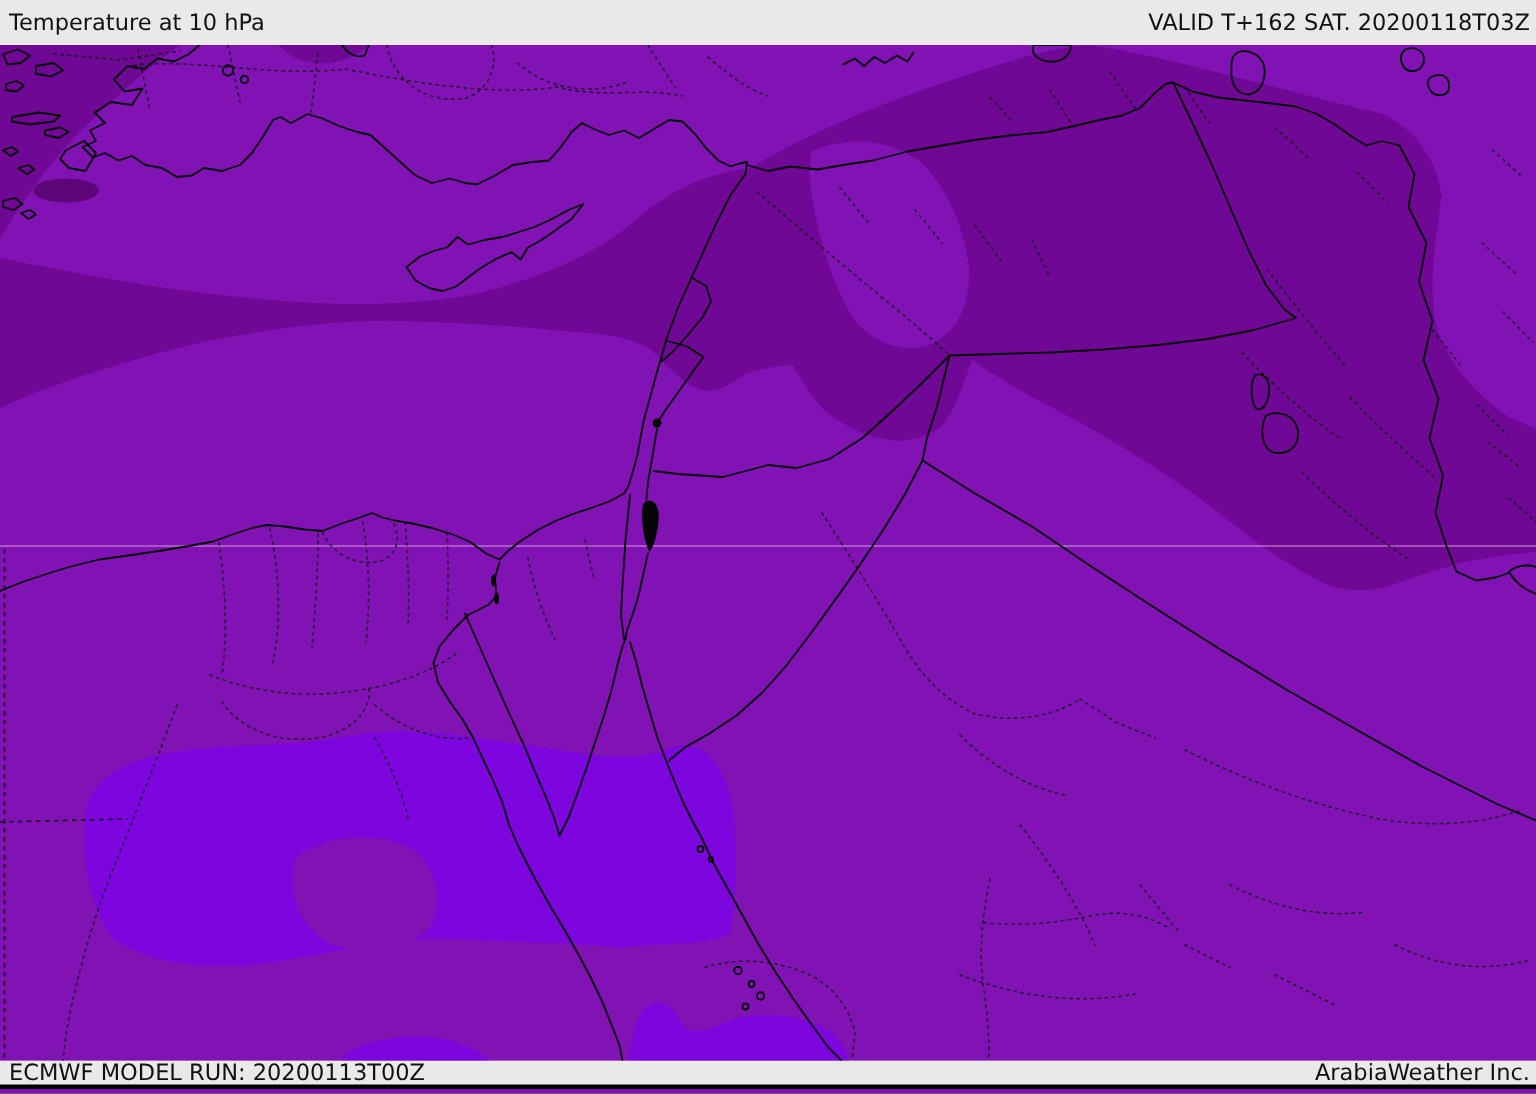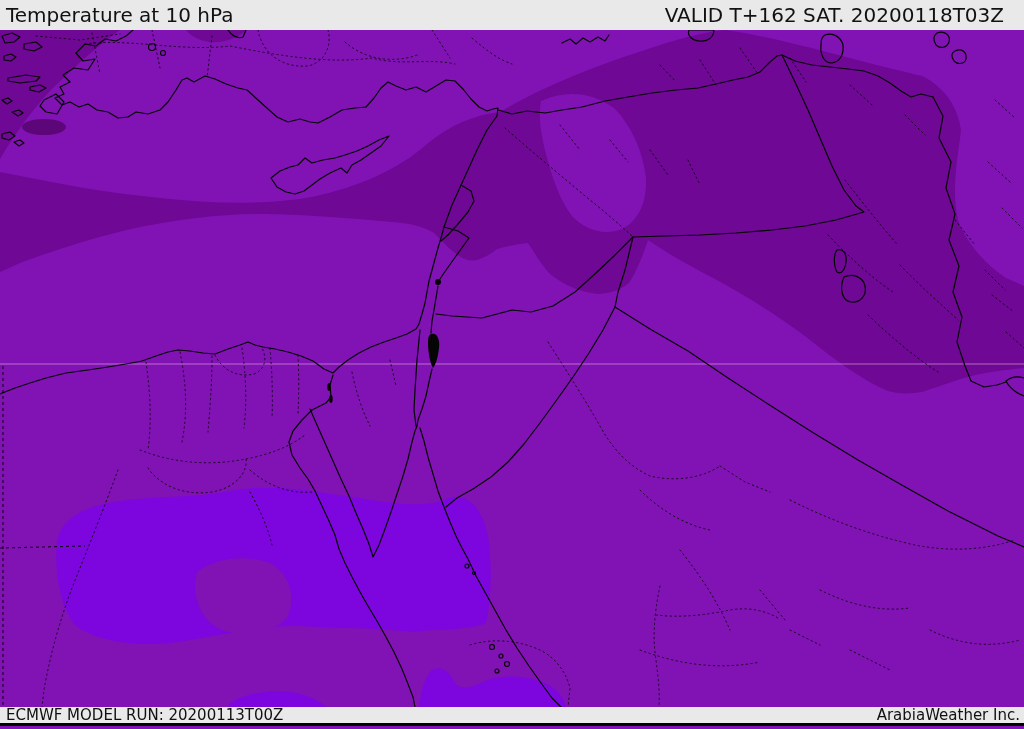--- a/index.html
+++ b/index.html
@@ -7,21 +7,21 @@
     width:1024px;height:729px;position:relative;overflow:hidden;
     font-family:"DejaVu Sans","Liberation Sans",sans-serif;
     background:var(--shade-level2-base,#8113B4);
   }
   .bar{
     background:var(--bar-background,#E9E9E9);
     color:var(--bar-text,#111);
     display:flex;justify-content:space-between;align-items:center;
     box-sizing:border-box;
   }
-  .bar.top{height:30px;font-size:20px;padding:0 20px 0 6px;}
+  .bar.top{height:30px;font-size:15px;padding:0 4px 0 6px;}
   .bar.bottom{height:19px;font-size:15px;padding:0 4px 0 6px;border-bottom:3px solid #000;}
   .bar .left{white-space:nowrap;}
   .bar .right{white-space:nowrap;}
   .map-wrap{width:1024px;height:677px;position:relative;}
   svg{display:block;}
   .lvl1{fill:var(--shade-level1-brightest,#7D05DE);}
   .lvl2{fill:var(--shade-level2-base,#8113B4);}
   .lvl3{fill:var(--shade-level3-dark,#6F0894);}
   .lvl4{fill:var(--shade-level4-darkest,#5C0679);}
   .coast{stroke:var(--coastline,#000);stroke-width:1.2;fill:none;stroke-linejoin:round;stroke-linecap:round;}

